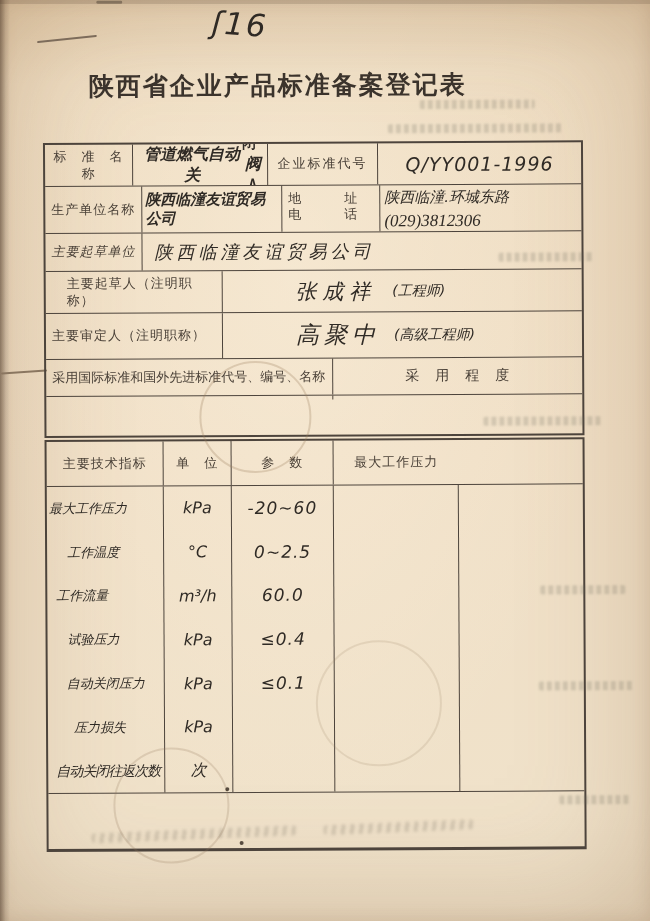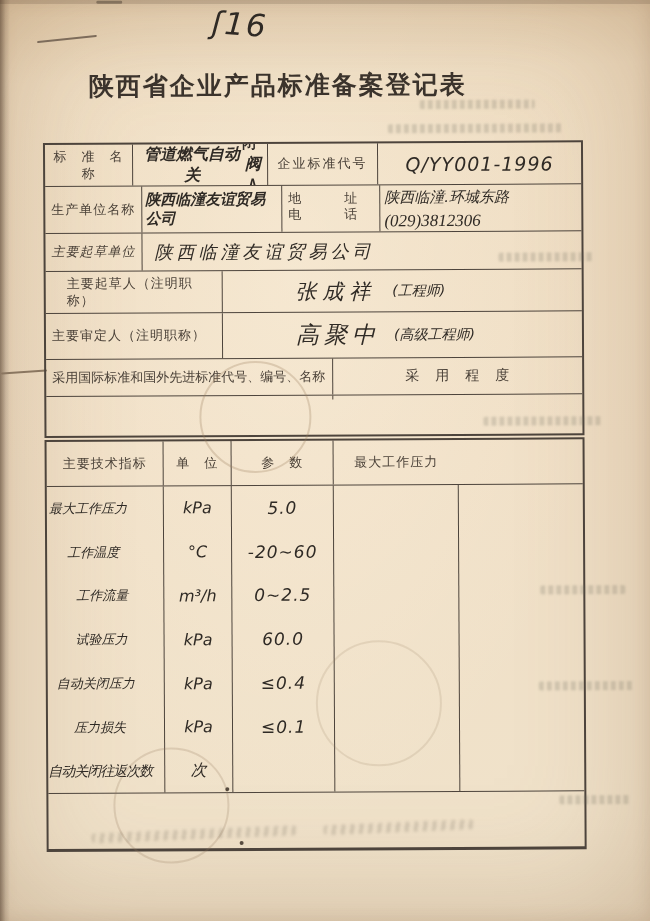--- a/index.html
+++ b/index.html
@@ -57,25 +57,25 @@
   .ins-caret{position:absolute;left:3px;bottom:-13px;font-size:11px;font-style:normal;}
 
   
   .col{border-right:1.6px solid var(--line);height:100%;}
   .col:last-child{border-right:none;}
   .c1{width:117px;} .c2{width:68px;} .c3{width:102px;} .c4{width:125px;} .c5{flex:1;}
   .ind-line{height:43.8px;display:flex;align-items:center;}
   .ind-name .ind-line{padding-left:8px;font-size:13px;}
   .ind-name .ind-line:nth-child(1){padding-left:2px;}
   .ind-name .ind-line:nth-child(2){padding-left:20px;}
-  .ind-name .ind-line:nth-child(3){padding-left:29px;}
-  .ind-name .ind-line:nth-child(4){padding-left:28px;font-style:italic;}
-  .ind-name .ind-line:nth-child(5){padding-left:9px;}
+  .ind-name .ind-line:nth-child(3){padding-left:9px;}
+  .ind-name .ind-line:nth-child(4){padding-left:20px;font-style:italic;}
+  .ind-name .ind-line:nth-child(5){padding-left:19px;}
   .ind-name .ind-line:nth-child(6){padding-left:26px;}
-  .ind-name .ind-line:nth-child(7){padding-left:0;font-size:14px;letter-spacing:-1px;}
+  .ind-name .ind-line:nth-child(7){padding-left:8px;font-size:14px;letter-spacing:-1px;}
   .ind-mid .ind-line{justify-content:center;font-size:16px;}
   .ind-val .ind-line{justify-content:center;font-size:17px;letter-spacing:1px;}
 
   
   .stamp{position:absolute;border-radius:50%;pointer-events:none;}
   .stamp1{left:198px;top:362px;width:112px;height:112px;border:2.5px solid rgba(155,125,92,.28);}
   .stamp2{left:313px;top:642px;width:126px;height:126px;border:2.5px solid rgba(150,125,95,.17);}
   .stamp3{left:110px;top:748px;width:116px;height:116px;border:2.5px solid rgba(145,120,92,.22);}
   .smudge{position:absolute;height:9px;border-radius:2px;opacity:.34;filter:blur(1.3px);
     background:repeating-linear-gradient(90deg,rgba(105,104,90,.65) 0 5px,transparent 5px 8px);}
@@ -178,21 +178,20 @@
       <div class="col c2 hand ind-mid">
         <div class="ind-line">kPa</div>
         <div class="ind-line">°C</div>
         <div class="ind-line">m³/h</div>
         <div class="ind-line">kPa</div>
         <div class="ind-line">kPa</div>
         <div class="ind-line">kPa</div>
         <div class="ind-line">次</div>
       </div>
       <div class="col c3 hand ind-val">
-        <div class="ind-line">5.0</div>
         <div class="ind-line">-20~60</div>
         <div class="ind-line">0~2.5</div>
         <div class="ind-line">60.0</div>
         <div class="ind-line">≤0.4</div>
         <div class="ind-line">≤0.1</div>
       </div>
       <div class="col c4"></div>
       <div class="col c5"></div>
     </div>
 

